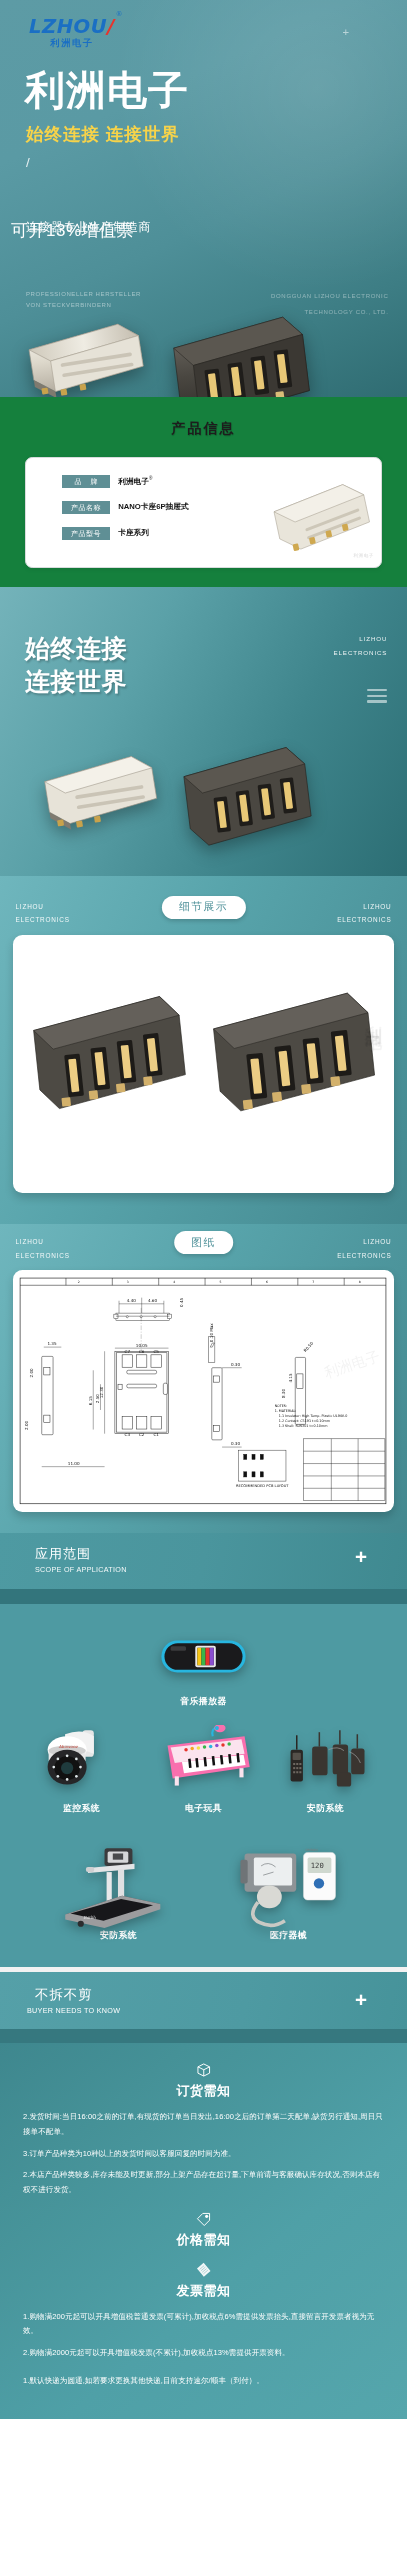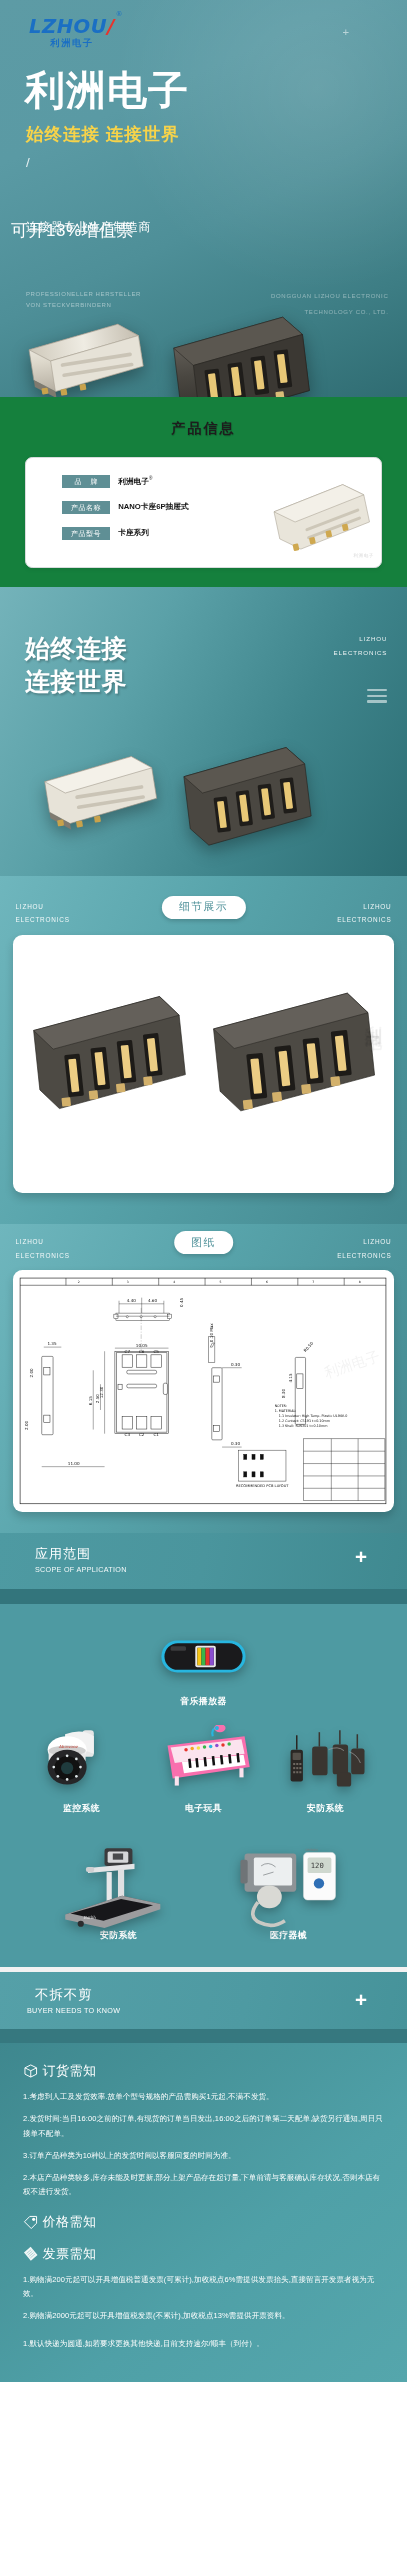--- a/index.html
+++ b/index.html
@@ -240,22 +240,23 @@
     position: absolute; right: 40px; top: 17.5px;
     font-size: 20.6px; color: #fff; font-weight: 700; line-height: 1;
   }
   .notes {
     background: linear-gradient(140deg, #3e878e 0%, #459197 22%, #4fa0a7 60%, #55a6ac 100%);
     padding: 19.6px 23px 23px;
   }
   .note-block { margin-bottom: 13.4px; }
   .note-h {
     display: flex; align-items: center; gap: 4.1px;
-    font-size: 13px; color: #fff; font-weight: 400; letter-spacing: 0.5px;
+    font-size: 13px; color: #fff; font-weight: 700; letter-spacing: 0.5px;
     margin-bottom: 10.3px;
+    flex-direction: column;
   }
   .note-ico { width: 15.5px; height: 15.5px; flex: 0 0 15.5px; }
   .note-p {
     font-size: 7.5px; color: #fff; line-height: 1.95; margin-bottom: 7.2px;
     letter-spacing: 0.1px;
   }
   .top-strip { height: 5.2px; background: #f2f2f2; }
   .thin-dark { height: 13.4px; background: #36787f; }
 </style>
 </head>
@@ -891,21 +892,20 @@
         <div class="note-h">
           <svg class="note-ico" viewBox="0 0 32 32">
             <g fill="none" stroke="#fff" stroke-width="2" stroke-linejoin="round">
               <path d="M4 10 L16 4 L28 10 L28 23 L16 29 L4 23 Z"></path>
               <path d="M4 10 L16 16 L28 10"></path>
               <path d="M16 16 L16 29"></path>
             </g>
           </svg>
           <span>订货需知</span>
         </div>
-        <p class="note-p">1.考虑到人工及发货效率.故单个型号规格的产品需购买1元起,不满不发货。</p>
         <p class="note-p">2.发货时间:当日16:00之前的订单,有现货的订单当日发出,16:00之后的订单第二天配单,缺货另行通知,周日只接单不配单。</p>
         <p class="note-p">3.订单产品种类为10种以上的发货时间以客服回复的时间为准。</p>
         <p class="note-p">2.本店产品种类较多,库存未能及时更新,部分上架产品存在起订量,下单前请与客服确认库存状况,否则本店有权不进行发货。</p>
       </div>
 
       <div class="note-block">
         <div class="note-h">
           <svg class="note-ico" viewBox="0 0 32 32">
             <g fill="none" stroke="#fff" stroke-width="2" stroke-linejoin="round">
               <path d="M3 16 L14 5 L28 5 L28 19 L17 30 Z"></path>

